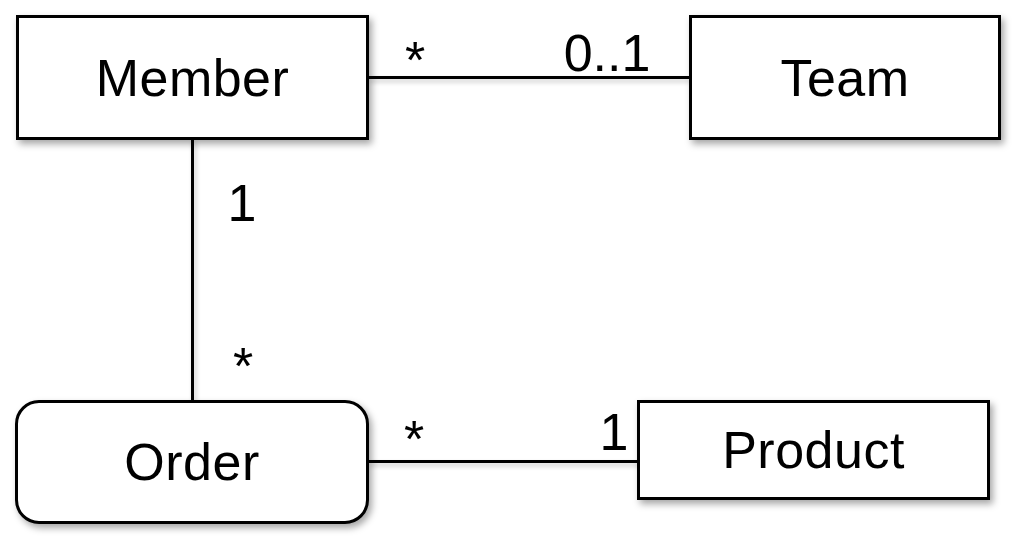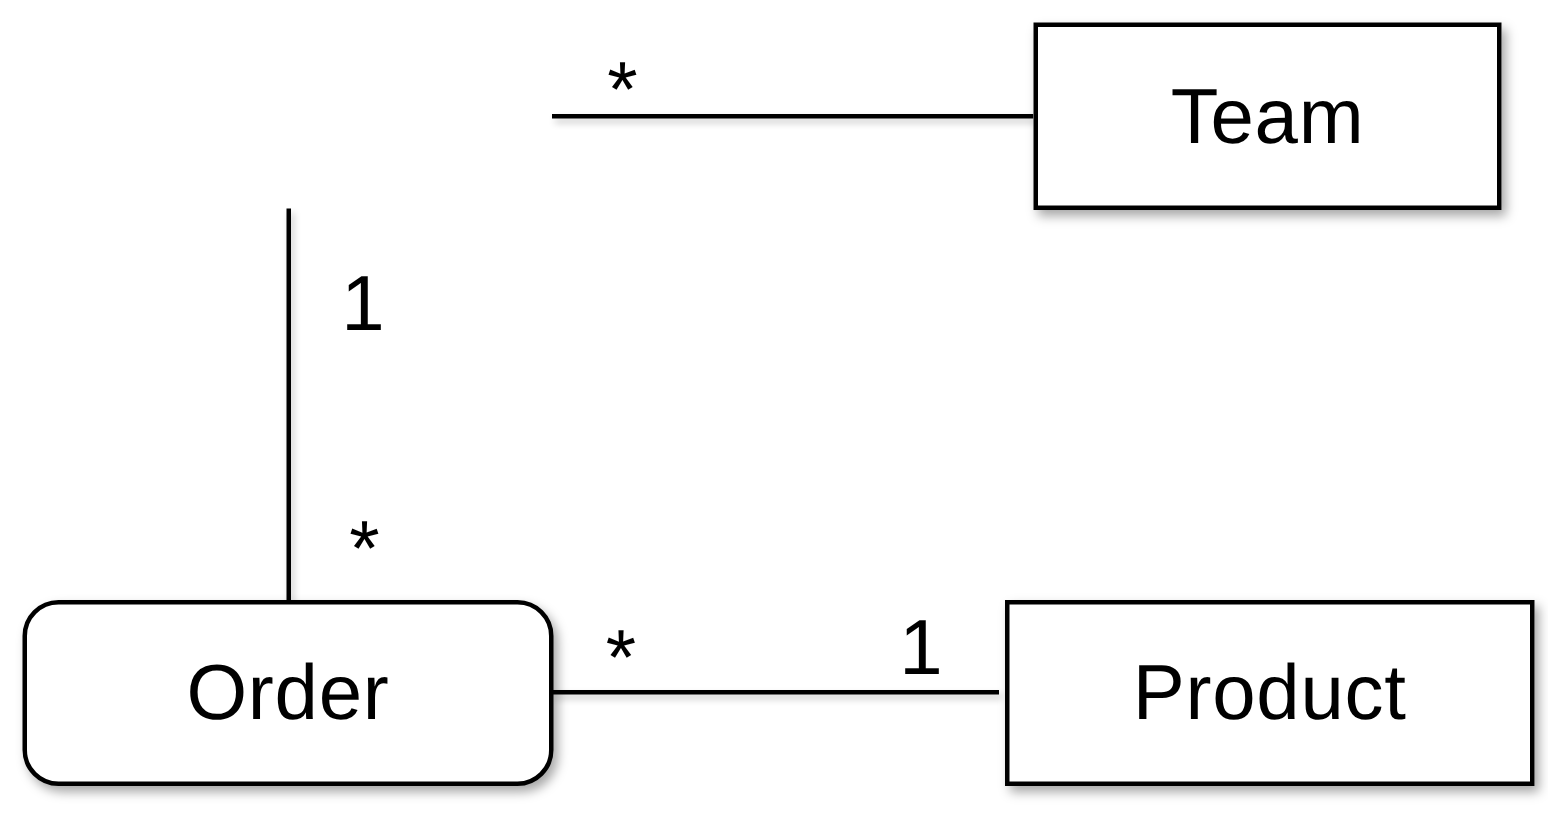--- a/index.html
+++ b/index.html
@@ -25,21 +25,21 @@
     display: flex;
     align-items: center;
     justify-content: center;
     font-size: 52px;
     font-weight: 300;
     letter-spacing: 0.5px;
   }
   #entity-member  { left: 16px;  top: 15px;  width: 353px; height: 125px; }
   #entity-team    { left: 689px; top: 15px;  width: 312px; height: 125px; }
   #entity-order   { left: 15px;  top: 400px; width: 354px; height: 124px; border-radius: 24px; }
-  #entity-product { left: 670px; top: 400px; width: 353px; height: 124px; }
+  #entity-product { left: 637px; top: 400px; width: 353px; height: 100px; }
 
   .edge {
     position: absolute;
     background: #000000;
     box-shadow: 2px 3px 5px rgba(0,0,0,0.22);
   }
   #edge-member-team  { left: 368px; top: 76px;  width: 321px; height: 3px; }
   #edge-member-order { left: 191px; top: 139px; width: 3px;   height: 261px; }
   #edge-order-product{ left: 368px; top: 460px; width: 298px; height: 3px; }
 
@@ -61,25 +61,29 @@
 </head>
 <body>
 
 <div class="canvas">
 
   <div class="edge" id="edge-member-team"></div>
   <div class="edge" id="edge-member-order"></div>
   <div class="edge" id="edge-order-product"></div>
 
   <span class="mult" id="mult-member-team-from">*</span>
+  <span class="mult" id="mult-member-team-to">0..1</span>
   <span class="mult" id="mult-member-order-from">1</span>
   <span class="mult" id="mult-member-order-to">*</span>
   <span class="mult" id="mult-order-product-from">*</span>
   <span class="mult" id="mult-order-product-to">1</span>
 
+  <div class="entity" id="entity-member">
+    <span>Member</span>
+  </div>
   <div class="entity" id="entity-team">
     <span>Team</span>
   </div>
   <div class="entity" id="entity-order">
     <span>Order</span>
   </div>
   <div class="entity" id="entity-product">
     <span>Product</span>
   </div>
 

